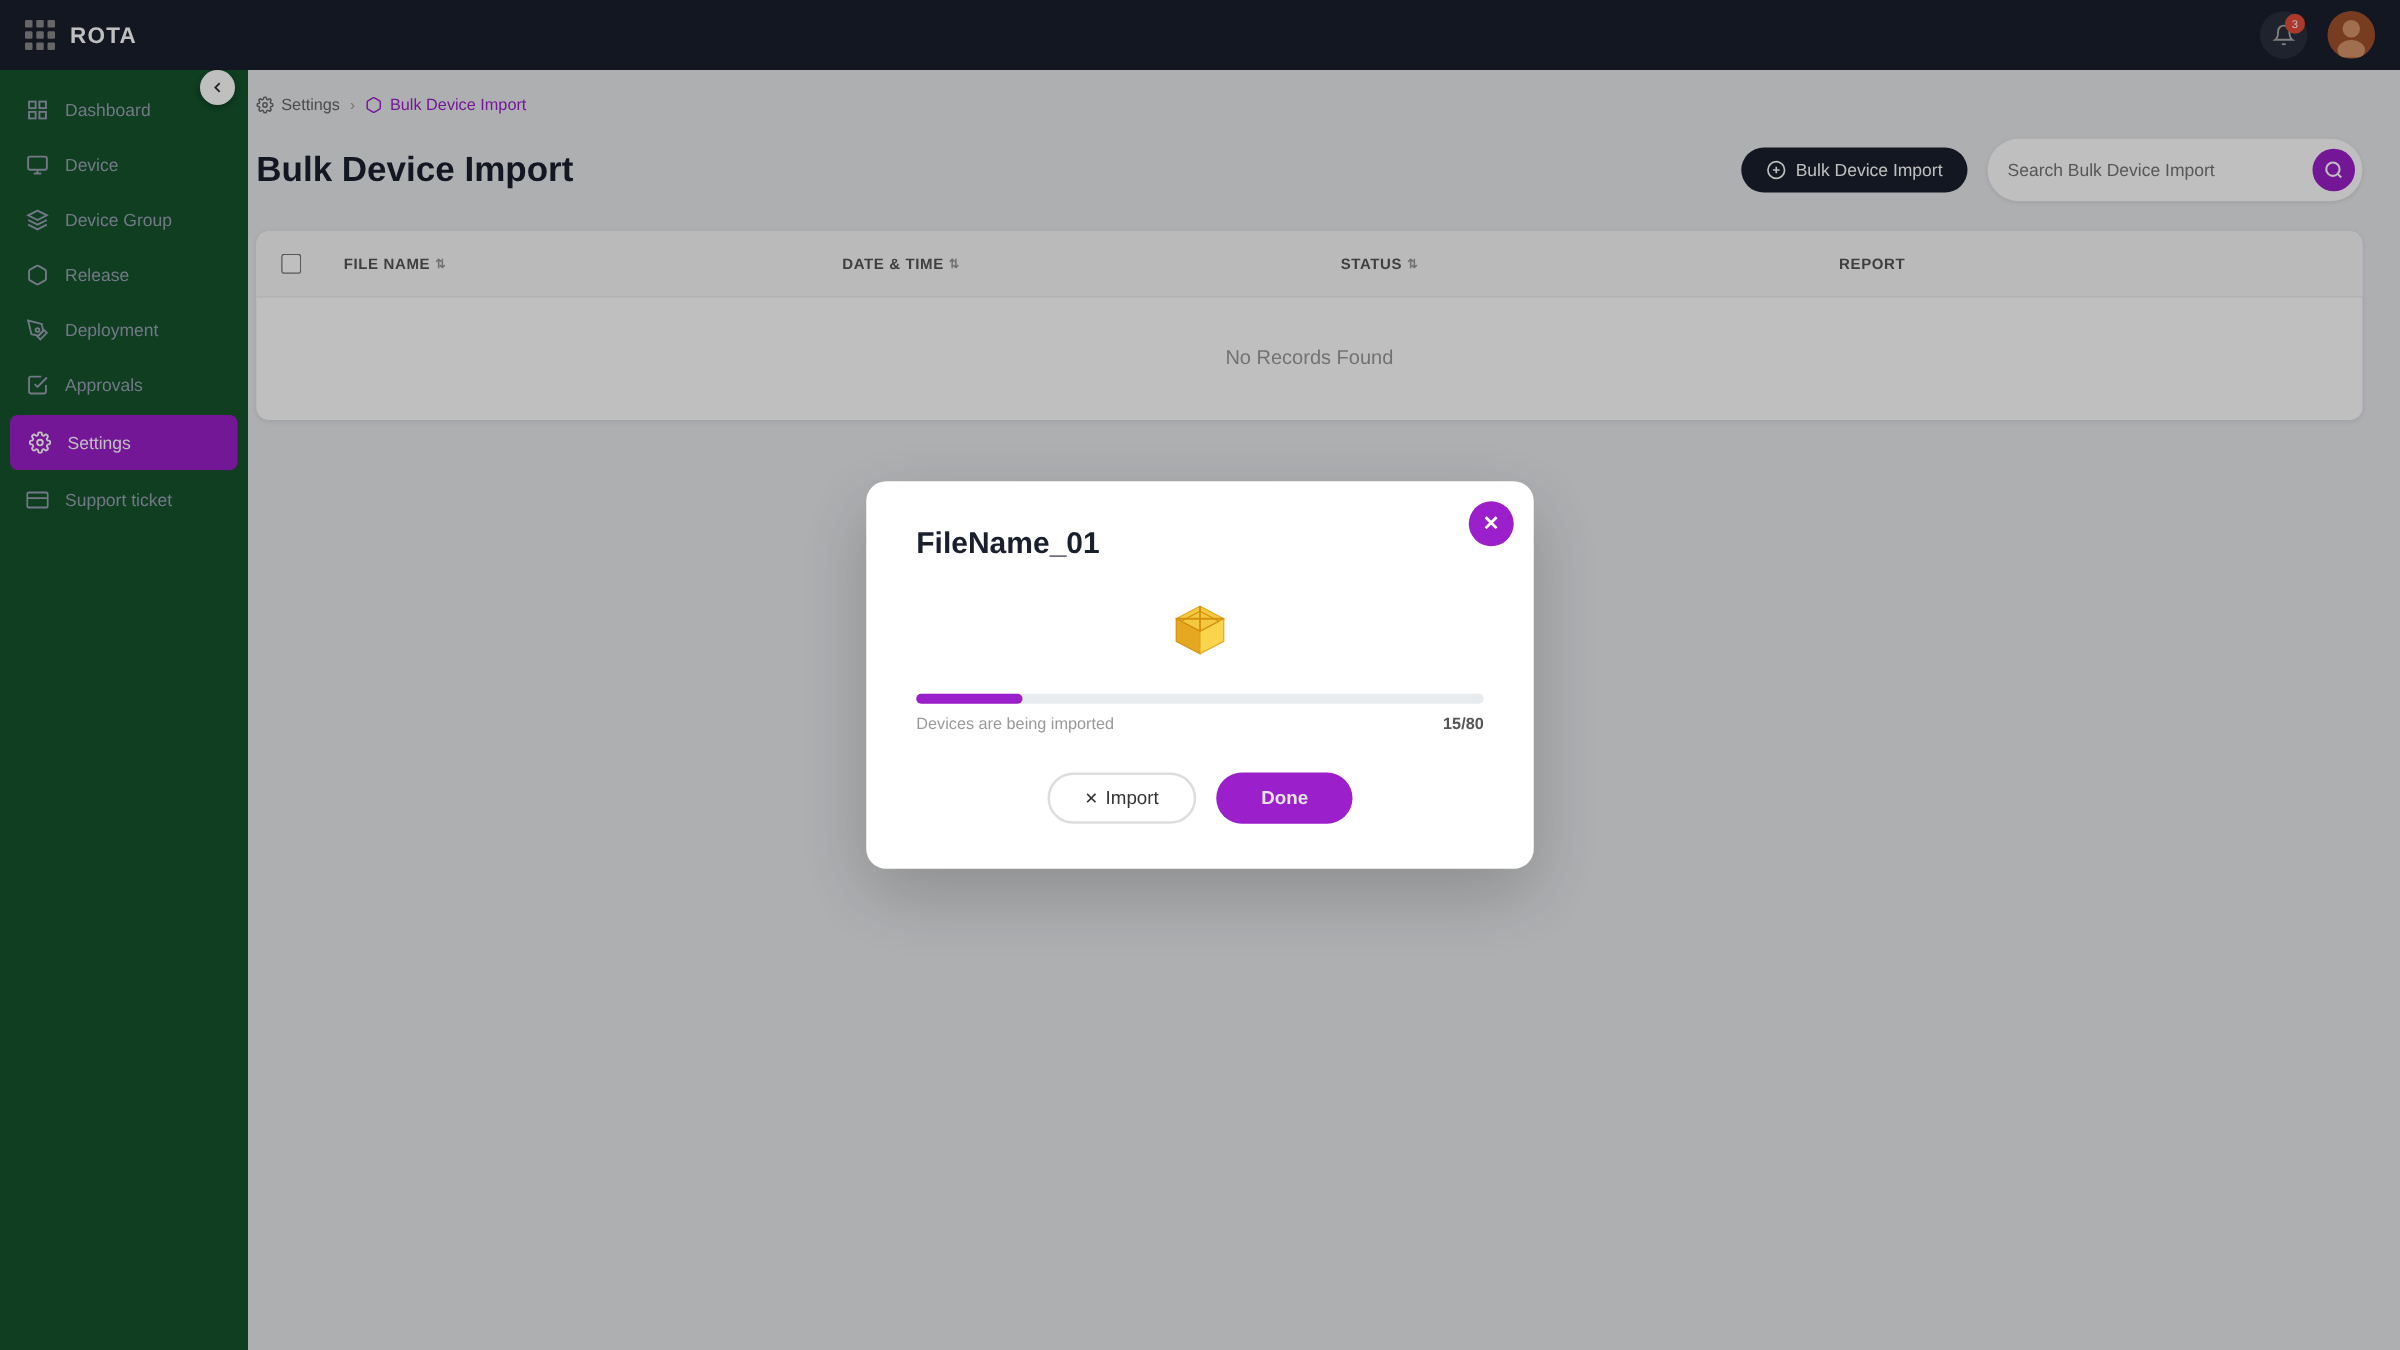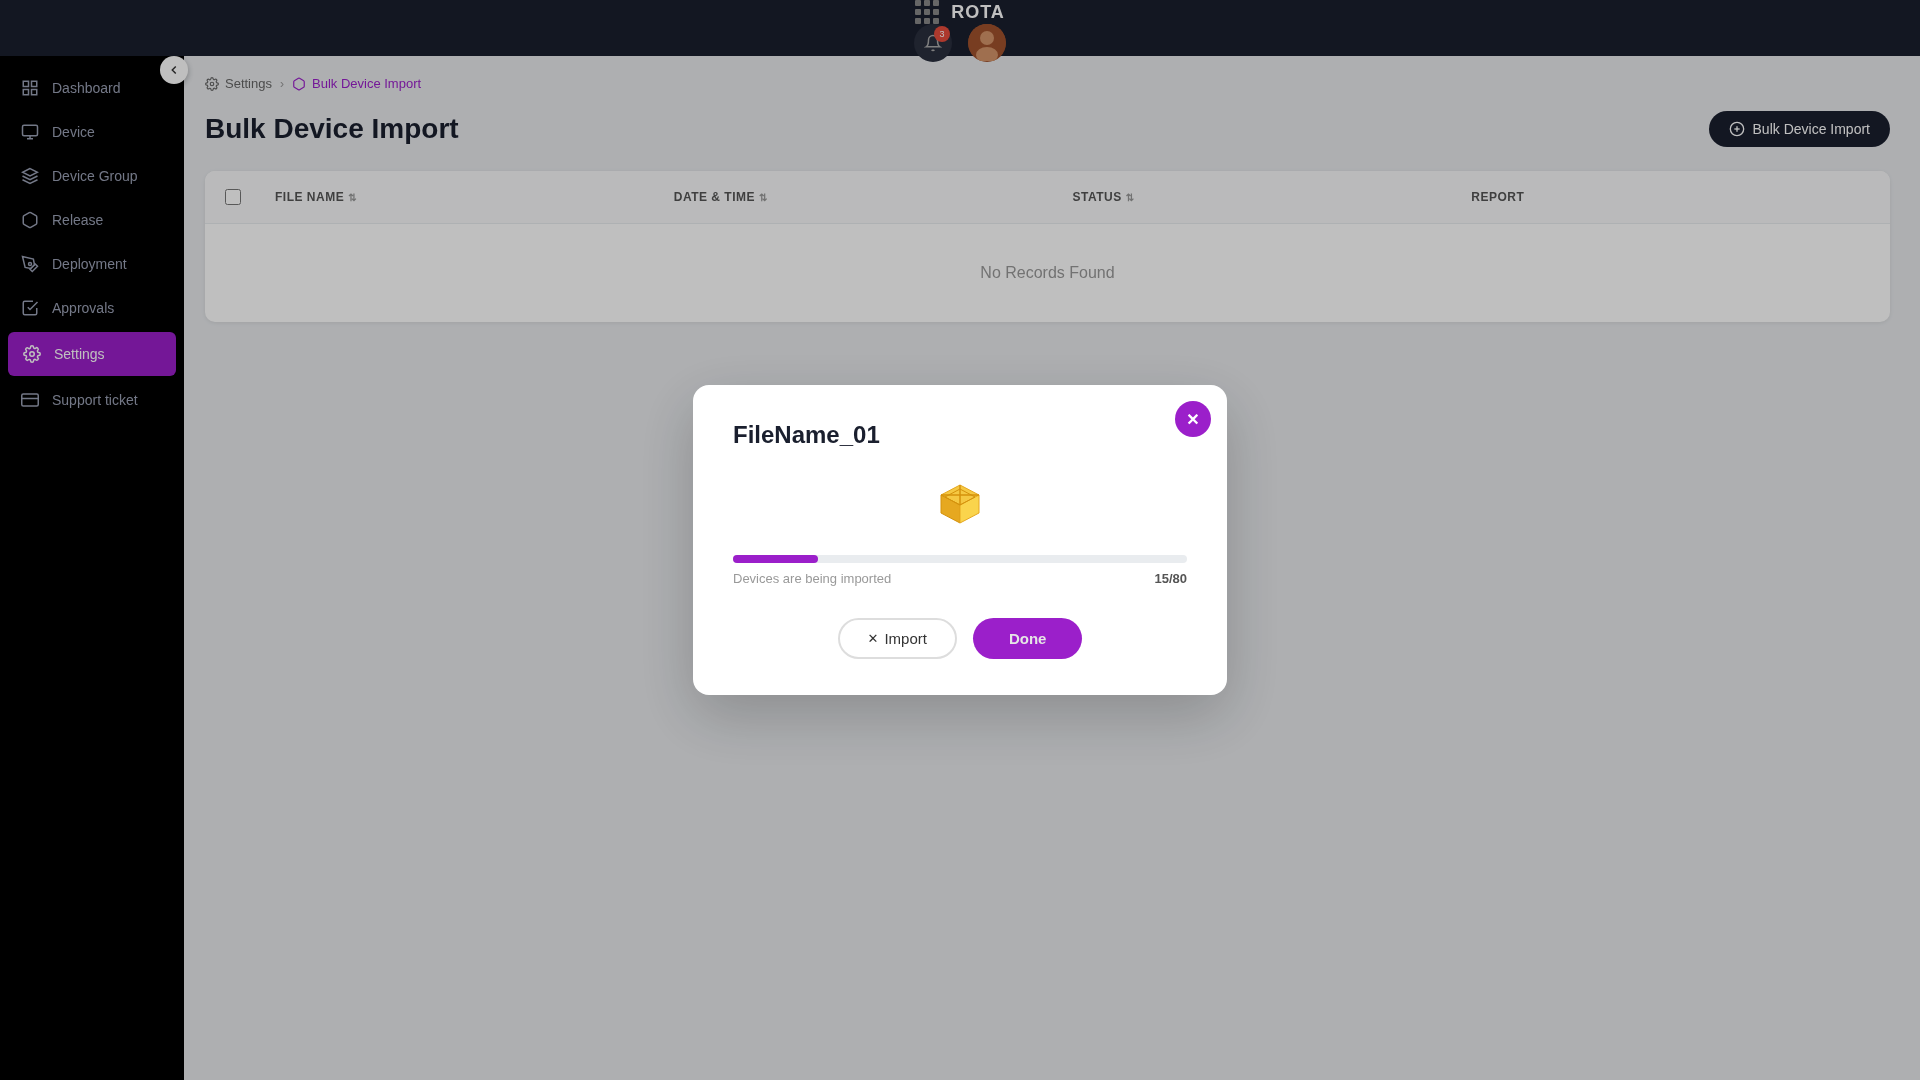--- a/index.html
+++ b/index.html
@@ -2,36 +2,36 @@
 <html><head>
   <meta charset="utf-8">
   <style>
     * { margin: 0; padding: 0; box-sizing: border-box; }
     body { font-family: 'Segoe UI', Arial, sans-serif; background: #1a1f2e; width: 1920px; height: 1080px; overflow: hidden; }
 
     
     .topbar {
       position: fixed; top: 0; left: 0; right: 0; height: 56px;
       background: #1a1f2e; display: flex; align-items: center;
-      padding: 0 20px; z-index: 100; justify-content: space-between; flex-direction: column;
+      padding: 0 20px; z-index: 100; justify-content: space-between;
     }
     .topbar-left { display: flex; align-items: center; gap: 12px; }
     .topbar-logo { color: #fff; font-weight: 700; font-size: 18px; letter-spacing: 1px; }
     .topbar-dots { display: grid; grid-template-columns: repeat(3,6px); gap: 3px; }
     .topbar-dots span { width: 6px; height: 6px; background: #888; border-radius: 1px; display: block; }
     .topbar-right { display: flex; align-items: center; gap: 16px; }
     .notif-btn { position: relative; width: 38px; height: 38px; border-radius: 50%; background: #2a2f3e; border: none; cursor: pointer; display: flex; align-items: center; justify-content: center; }
     .notif-badge { position: absolute; top: 2px; right: 2px; background: #e74c3c; color: #fff; font-size: 9px; border-radius: 50%; width: 16px; height: 16px; display: flex; align-items: center; justify-content: center; }
     .avatar { width: 38px; height: 38px; border-radius: 50%; background: #a0522d; display: flex; align-items: center; justify-content: center; overflow: hidden; }
     .avatar-placeholder { color: #fff; font-size: 14px; font-weight: bold; }
 
     
     .sidebar {
-      position: fixed; top: 56px; left: 0; bottom: 0; width: 184px;
-      background: #000000; display: flex; flex-direction: column;
+      position: fixed; top: 56px; left: 0; bottom: 0; width: 198px;
+      background: #14532d; display: flex; flex-direction: column;
       padding-top: 10px; z-index: 99;
     }
     .sidebar-collapse {
       position: fixed; top: 56px; left: 160px; width: 28px; height: 28px;
       background: #fff; border-radius: 50%; display: flex; align-items: center;
       justify-content: center; cursor: pointer; z-index: 200; box-shadow: 0 2px 6px rgba(0,0,0,0.3);
     }
     .sidebar-item {
       display: flex; align-items: center; gap: 12px;
       padding: 12px 20px; color: #9aa0b4; cursor: pointer;
@@ -279,20 +279,29 @@
     <h1 class="page-title">Bulk Device Import</h1>
     <div class="header-actions">
       <button class="import-btn">
         <svg width="16" height="16" viewBox="0 0 24 24" fill="none" stroke="currentColor" stroke-width="2">
           <circle cx="12" cy="12" r="10"></circle>
             <line x1="12" y1="8" x2="12" y2="16"></line>
             <line x1="8" y1="12" x2="16" y2="12"></line>
         </svg>
         <span>Bulk Device Import</span>
       </button>
+      <div class="search-box">
+        <input class="search-input" type="text" placeholder="Search Bulk Device Import" style="">
+        <button class="search-btn">
+          <svg width="16" height="16" viewBox="0 0 24 24" fill="none" stroke="#fff" stroke-width="2.5">
+            <circle cx="11" cy="11" r="8"></circle>
+              <line x1="21" y1="21" x2="16.65" y2="16.65"></line>
+          </svg>
+        </button>
+      </div>
     </div>
   </div>
 
   <div class="table-container">
     <div class="table-header">
       <div style="display:flex;align-items:center;">
         <input type="checkbox" style="width: 16px; height: 16px; cursor: pointer;">
       </div>
       <div class="table-col-header">
         <span>FILE NAME</span>

